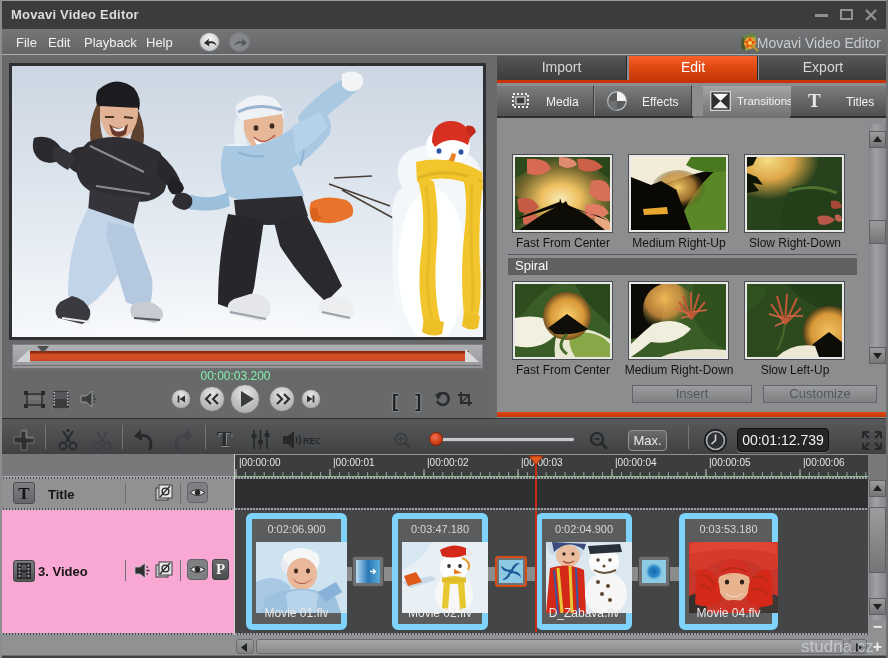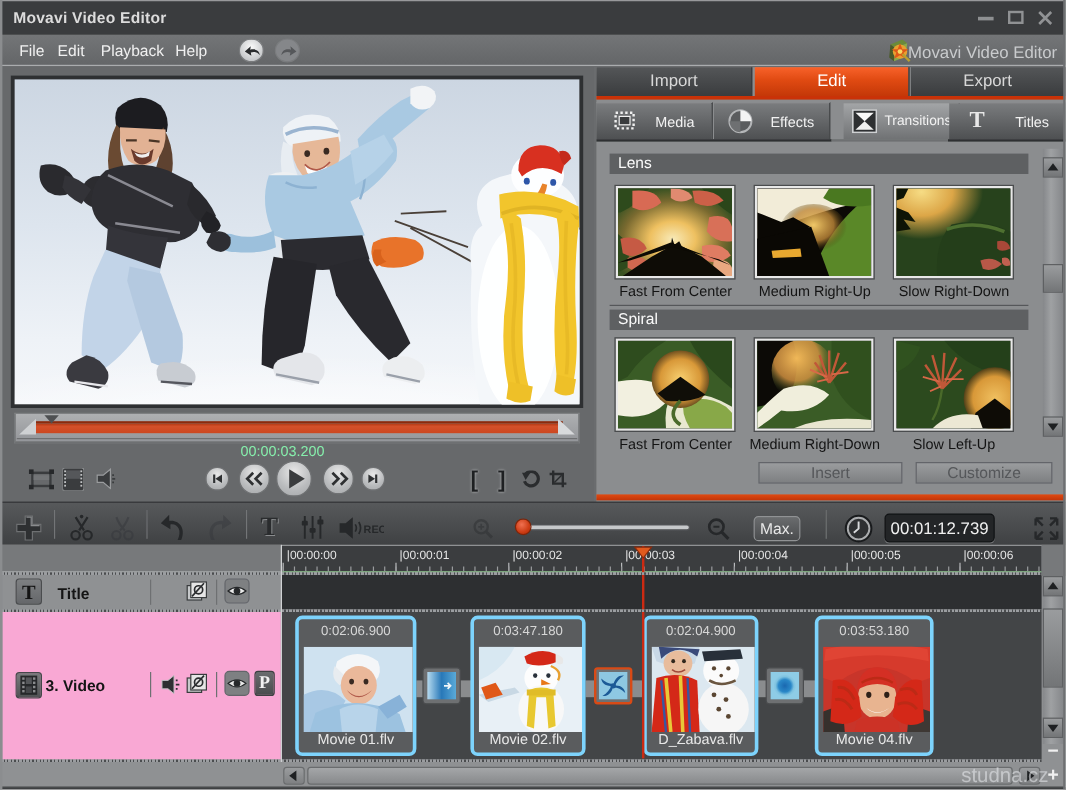--- a/index.html
+++ b/index.html
@@ -43,21 +43,21 @@
 .sbtn{background:linear-gradient(#9a9c9e,#737577);border:1px solid #5e6062;}
 
 #toolbar{left:0;top:418px;width:888px;height:36px;background:linear-gradient(#57595b,#3f4143);border-top:1px solid #2e3032;}
 .tsep{top:6px;width:1px;height:24px;background:#3a3c3e;border-right:1px solid #737577;}
 
 #tl{left:0;top:454px;width:888px;height:201px;background:#8f9193;}
 #ruler{left:235px;top:1px;width:633px;height:23px;background:#3b3d3f;border-bottom:2px solid #8cc08c;}
 #titletrack{left:235px;top:25px;width:633px;height:29px;background:#2d2f31;}
 #vidtrack{left:235px;top:56px;width:633px;height:123px;background:#434547;}
 .dots{left:0;width:868px;height:2px;background-color:#9b9da0;background-image:repeating-linear-gradient(90deg,#4a4c4e 0 1px,#9b9da0 1px 3px);}
-.clip{top:59px;height:117px;background:#5a5c5e;border:3px solid #7dd3fc;border-radius:6px;}
+.clip{top:59px;height:117px;background:#5a5c5e;border:6px solid #7dd3fc;border-radius:6px;}
 .chead{top:4px;width:100%;text-align:center;color:#d6d6d6;font-size:11px;}
 .cfoot{bottom:4px;width:100%;text-align:center;color:#e8e8e8;font-size:12px;}
 .cimg{left:4px;top:23px;height:71px;}
 .trans{top:102px;width:32px;height:31px;background:#6e7072;border:1px solid #4a4c4e;border-radius:3px;}
 .transin{left:3px;top:3px;width:24px;height:23px;}
 .hdr{color:#151515;font-weight:bold;font-size:13px;}
 .hbtn{background:linear-gradient(#9a9c9e,#7e8082);border:1px solid #6a6c6e;border-radius:3px;}
 </style></head>
 <body>
 <div id="w">
@@ -298,21 +298,20 @@
       <div class="abs stabtxt" style="left:34px;top:9px;font-size:11.5px;">Transitions</div>
     </div>
     <div class="abs stab" style="left:294px;width:97px;border-right:0;">
       <div class="abs" style="left:17px;top:4px;color:#e8e8e8;font-size:19px;font-weight:bold;font-family:'Liberation Serif',serif;">T</div>
       <div class="abs stabtxt" style="left:55px;top:9px;">Titles</div>
     </div>
     <div class="abs" style="left:0;top:60px;width:196px;height:2px;background:#2e3032;"></div>
     <div class="abs" style="left:196px;top:60px;width:97px;height:2px;background:#6e7072;"></div>
     <div class="abs" style="left:293px;top:60px;width:98px;height:2px;background:#2e3032;"></div>
 
-    <div class="abs shead" style="top:72px;">Lens</div>
     <div class="abs thumb" style="left:16px;top:99px;"><svg width="95" height="73" viewBox="0 0 95 73">
       <rect width="95" height="73" fill="#3a5222"></rect>
       <radialGradient id="g1" cx="48%" cy="58%" r="58%">
             <stop offset="0%" stop-color="#f8eab8"></stop>
             <stop offset="35%" stop-color="#eec060"></stop>
             <stop offset="75%" stop-color="#7a6a30"></stop>
             <stop offset="100%" stop-color="#3a5222"></stop>
           </radialGradient>
       <rect width="95" height="73" fill="url(#g1)"></rect>
       <path d="M0 0 L26 0 Q16 14 2 20 L0 20 Z" fill="#2e4a1c"></path>

